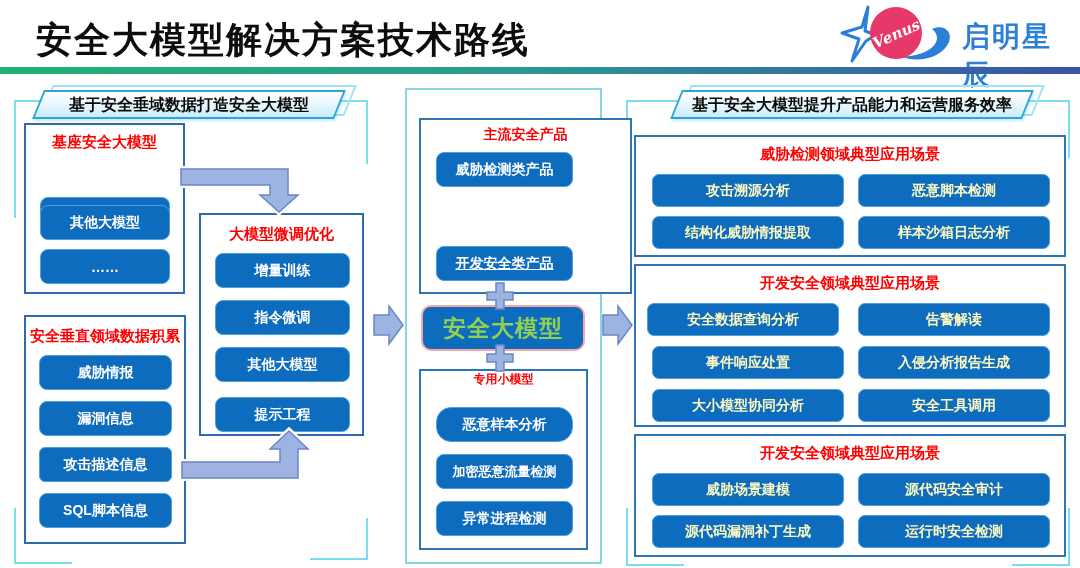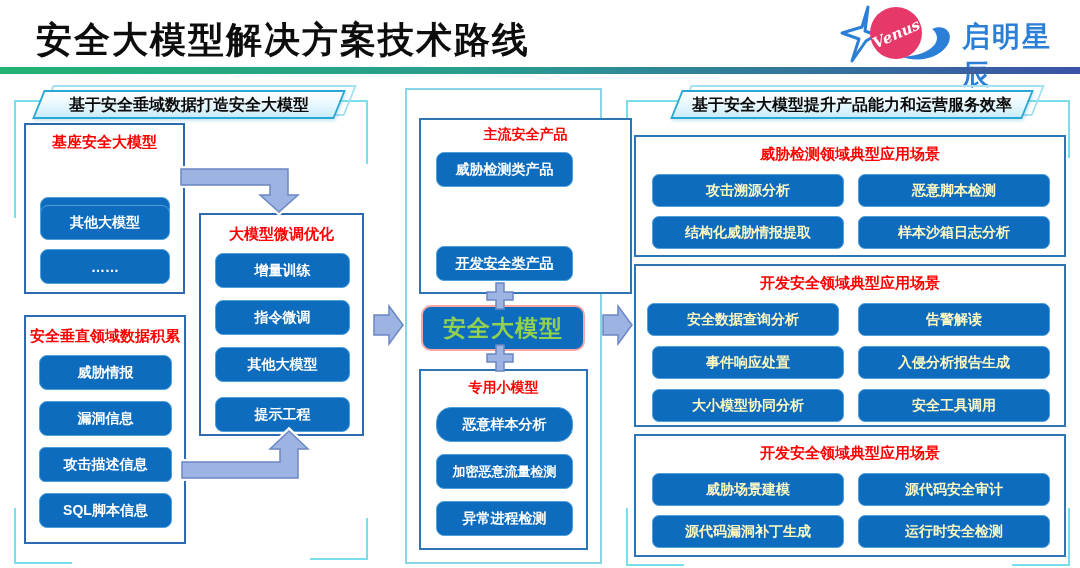--- a/index.html
+++ b/index.html
@@ -108,21 +108,21 @@
 
   <div class="panel" style="left:419px;top:118px;width:165px;height:172px;border-color:#2e75b6;padding-left:44px;">
     <div class="panel-title" style="top:6px;font-size:14px;">主流安全产品</div>
     <div class="chip" style="left:15px;top:32px;width:135px;">威胁检测类产品</div>
     <div class="chip" style="left:15px;top:126px;width:135px;text-decoration:underline;">开发安全类产品</div>
   </div>
 
   <div class="core">安全大模型</div>
 
   <div class="panel" style="left:419px;top:369px;width:165px;height:177px;border-color:#2e75b6;">
-    <div class="panel-title" style="top:8px;font-size:14px;">专用小模型</div>
+    <div class="panel-title" style="top:0;font-size:12px;">专用小模型</div>
     <div class="chip" style="left:15px;top:36px;width:135px;border-radius:15px;">恶意样本分析</div>
     <div class="chip" style="left:15px;top:83px;width:135px;font-size:13px;">加密恶意流量检测</div>
     <div class="chip" style="left:15px;top:130px;width:135px;">异常进程检测</div>
   </div>
 
   <div class="banner" style="left:676px;top:90px;width:352px;height:29px;">
     <div class="b-outline"></div>
     <div class="b-shape"></div>
     <div class="b-label" style="line-height:29px;">基于安全大模型提升产品能力和运营服务效率</div>
   </div>

